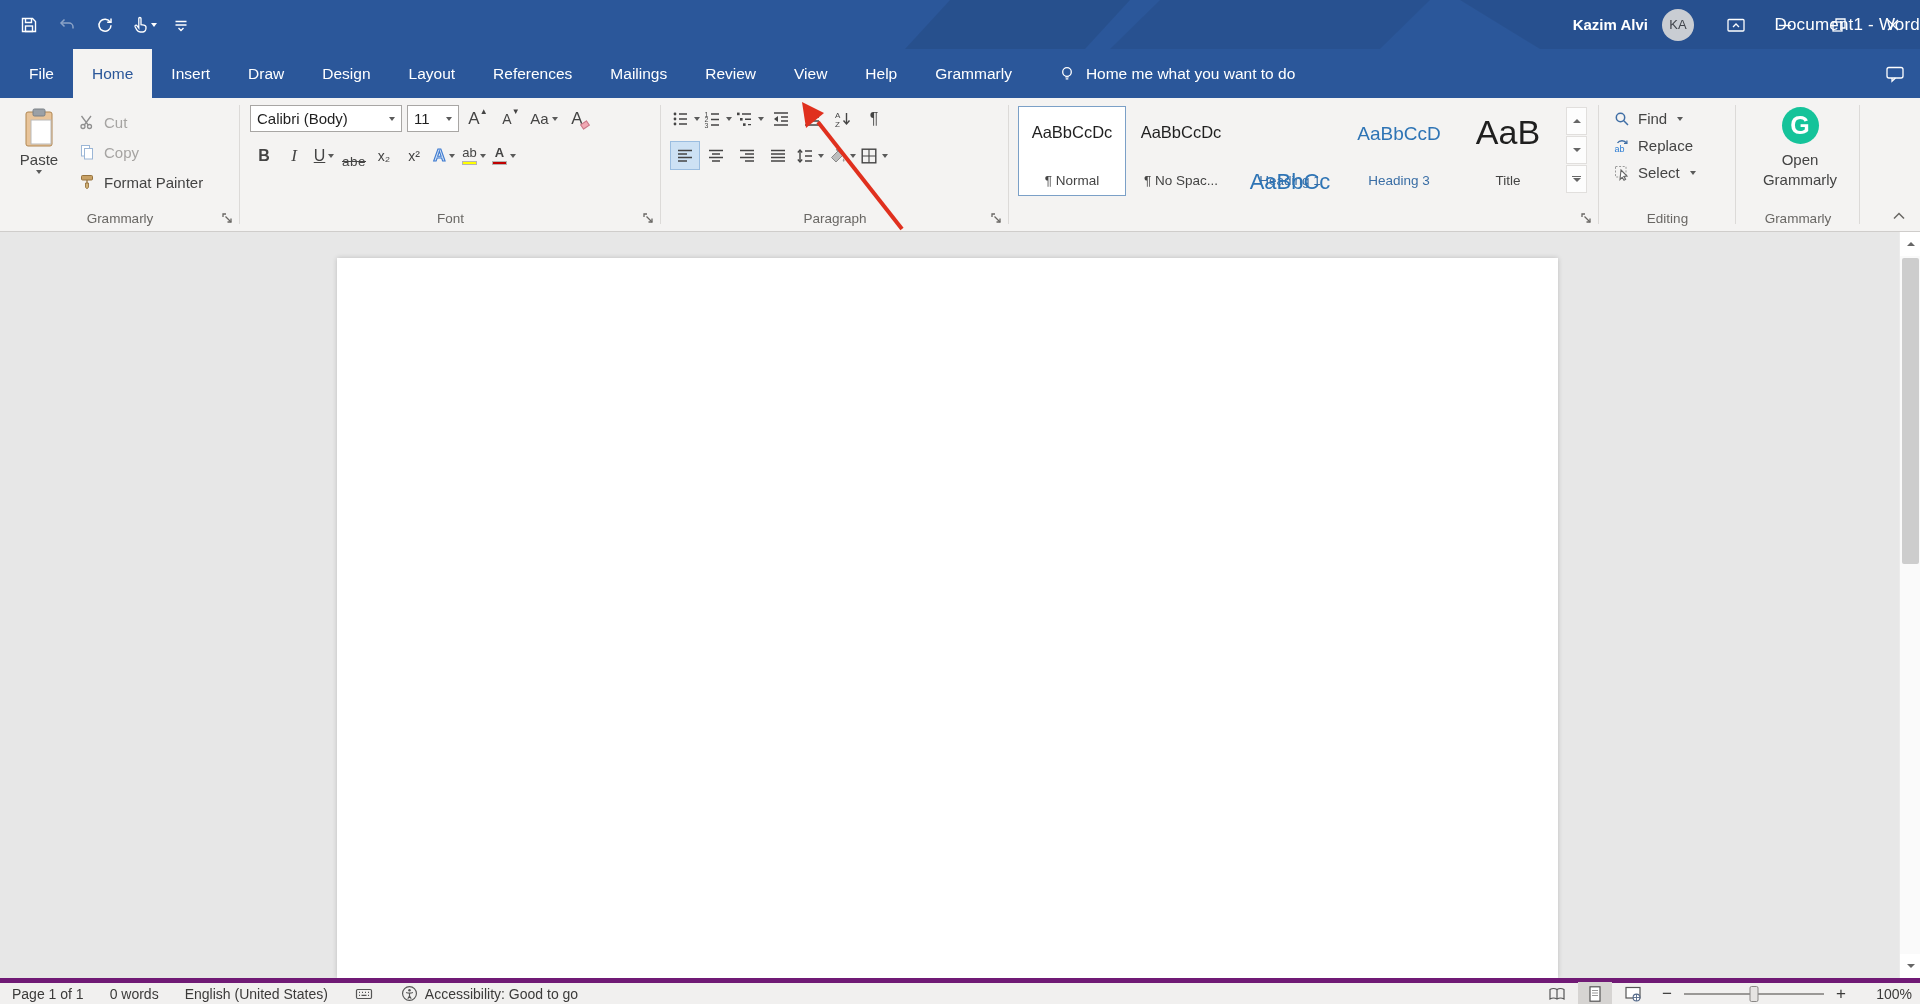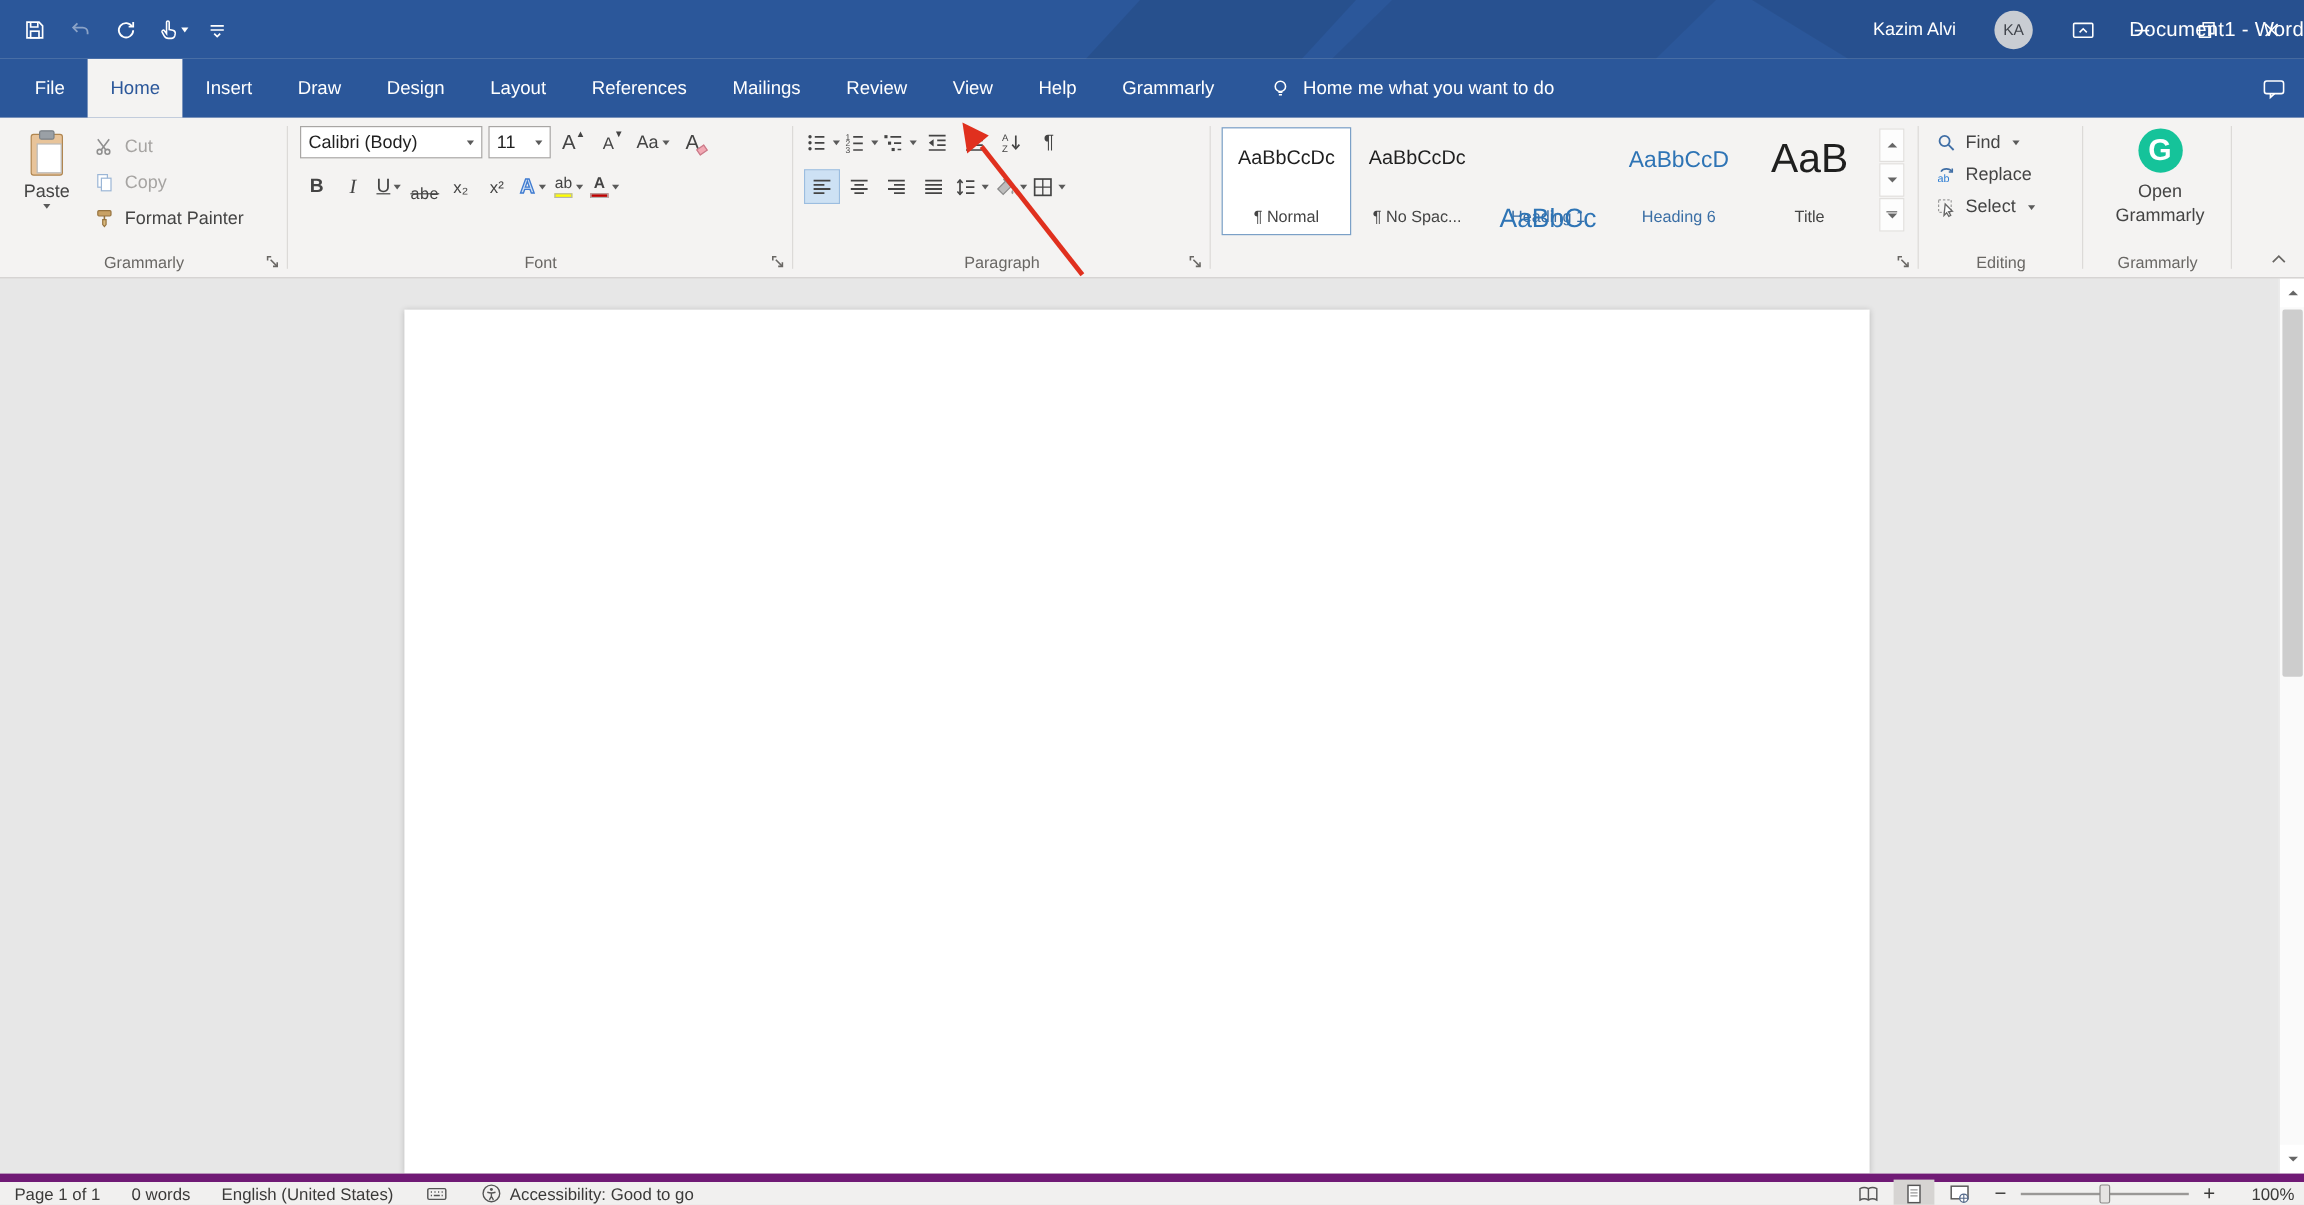--- a/index.html
+++ b/index.html
@@ -19,21 +19,21 @@
     display:flex; align-items:center; color:#fff; position:relative; z-index:5;
   }
   .tb-deco { position:absolute; inset:0; pointer-events:none; }
   .qat { display:flex; align-items:center; gap:4px; padding-left:12px; position:relative; z-index:2; }
   .tbtn { width:34px; height:34px; display:flex; align-items:center; justify-content:center; color:#fff; }
   .tbtn.disabled { opacity:.45; }
   .tbtn .wchev { margin-left:1px; }
   .wchev { width:0; height:0; border-left:3.5px solid transparent; border-right:3.5px solid transparent; border-top:4px solid #fff; }
   .doc-title { position:absolute; left:0; right:0; text-align:right; font-size:17px; letter-spacing:.2px; z-index:1; }
   .tb-right { margin-left:auto; display:flex; align-items:center; height:100%; position:relative; z-index:2; }
-  .user-name { font-size:15px; margin-right:32px; }
+  .user-name { font-size:15px; margin-right:14px;font-weight:bold; }
   .avatar { width:32px; height:32px; border-radius:50%; background:#c9cdd3; color:#40444b; font-size:13px;
             display:flex; align-items:center; justify-content:center; margin-right:20px; }
   .win-btn { width:54px; height:49px; display:flex; align-items:center; justify-content:center; }
   .rdo-btn { width:44px; height:49px; display:flex; align-items:center; justify-content:center; }
 
   
   .tabs-row {
     height:49px; background:var(--titlebar,#2b579a); display:flex; align-items:stretch;
     padding-left:10px; color:#fff; position:relative; z-index:4;
   }
@@ -135,21 +135,21 @@
   .vs-up { top:0; } .vs-dn { bottom:0; }
   .vs-thumb { position:absolute; left:2px; width:17px; top:26px; height:306px; background:#cdcdcd; border-radius:2px; }
 
   
   .annot { position:absolute; inset:0; width:1920px; height:1004px; pointer-events:none; z-index:60; }
   .annot line { stroke:var(--arrow-red,#e0301e); stroke-width:4; }
   .annot .ah { fill:var(--arrow-red,#e0301e); }
 
   
   .statusbar {
-    height:26px; background:var(--statusbar-bg,#f1f0ef); border-top:7px solid #701a75;
+    height:26px; background:var(--statusbar-bg,#f1f0ef); border-top:5px solid #701a75;
     display:flex; align-items:center; font-size:14px; color:#3b3a39; padding:0 8px 0 12px;
     position:relative; z-index:5;
   }
   .sb-item { display:flex; align-items:center; gap:6px; margin-right:26px; white-space:nowrap; }
   .sb-right { margin-left:auto; display:flex; align-items:center; gap:4px; }
   .view-btn { width:34px; height:24px; display:flex; align-items:center; justify-content:center; }
   .view-btn.selected { background:#d6d4d2; }
   .zoom-btn { width:26px; height:24px; display:flex; align-items:center; justify-content:center; font-size:17px; color:#3b3a39; }
   .zoom-track { width:140px; height:24px; position:relative; display:flex; align-items:center; }
   .zoom-track .line { width:100%; height:2px; background:#9a9896; }
@@ -508,21 +508,21 @@
           <button class="style-card s-body">
             <span class="preview">AaBbCcDc</span>
             <span class="name">¶ No Spac...</span>
           </button>
           <button class="style-card s-h1">
             <span class="preview">AaBbCc</span>
             <span class="name">Heading 1</span>
           </button>
           <button class="style-card s-h2">
             <span class="preview">AaBbCcD</span>
-            <span class="name">Heading 6</span>
+            <span class="name">Heading 3</span>
           </button>
           <button class="style-card s-title">
             <span class="preview">AaB</span>
             <span class="name">Title</span>
           </button>
         </div>
         <div class="styles-scroll">
           <button>
               <span class="tri-up"></span>
             </button>

